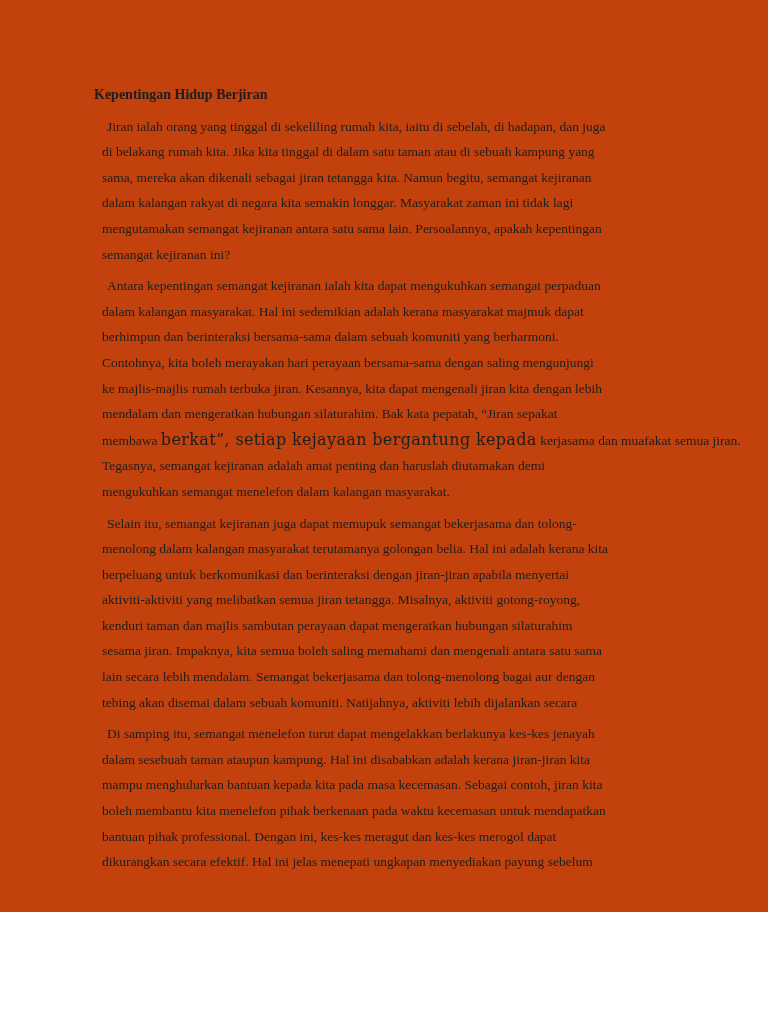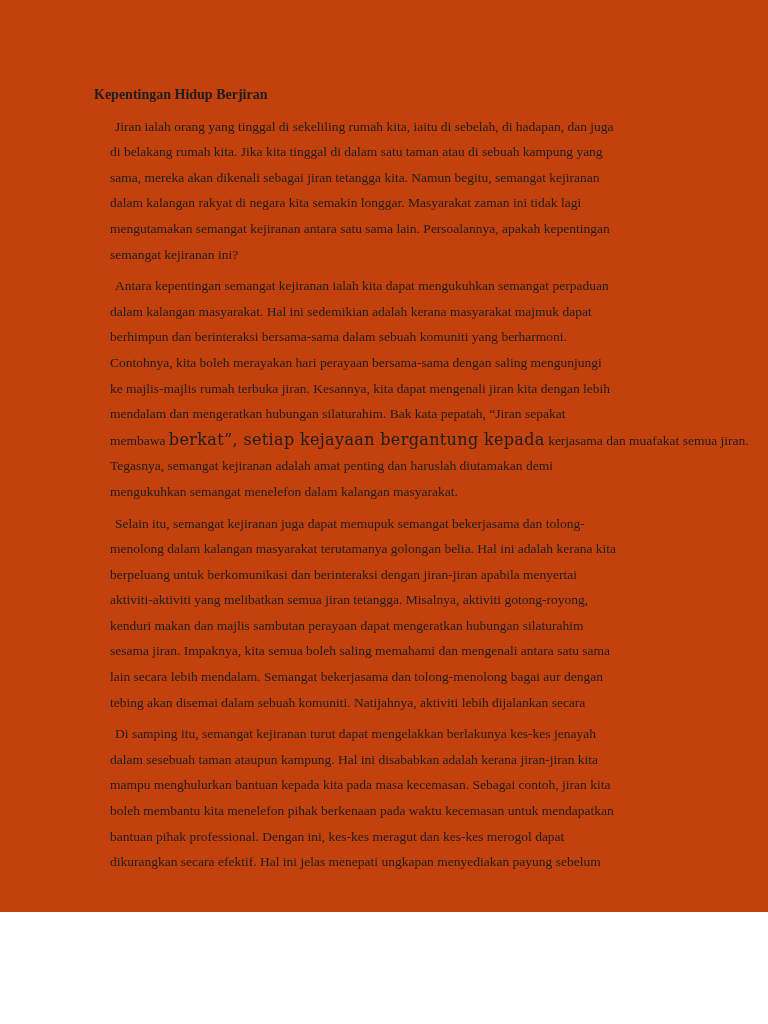--- a/index.html
+++ b/index.html
@@ -26,21 +26,21 @@
     text-align: left;
   }
   .doc-title {
     font-weight: bold;
     font-size: 14px;
     line-height: 25.6px;
     margin: 0 0 6px 0;
     white-space: nowrap;
   }
   .para {
-    margin: 0 0 6px 16px;
+    margin: 0 0 6px 8px;
   }
   .line {
     white-space: nowrap;
   }
   .para .line:first-child {
     text-indent: 5px;
   }
   .alt-font {
     font-family: "DejaVu Serif", serif;
     font-size: 16px;
@@ -71,27 +71,27 @@
           <div class="line">mendalam dan mengeratkan hubungan silaturahim. Bak kata pepatah, “Jiran sepakat</div>
           <div class="line">membawa <span class="alt-font">berkat”, setiap kejayaan bergantung kepada</span> kerjasama dan muafakat semua jiran.</div>
           <div class="line">Tegasnya, semangat kejiranan adalah amat penting dan haruslah diutamakan demi</div>
           <div class="line">mengukuhkan semangat menelefon dalam kalangan masyarakat.</div>
         </div>
         <div class="para">
           <div class="line">Selain itu, semangat kejiranan juga dapat memupuk semangat bekerjasama dan tolong-</div>
           <div class="line">menolong dalam kalangan masyarakat terutamanya golongan belia. Hal ini adalah kerana kita</div>
           <div class="line">berpeluang untuk berkomunikasi dan berinteraksi dengan jiran-jiran apabila menyertai</div>
           <div class="line">aktiviti-aktiviti yang melibatkan semua jiran tetangga. Misalnya, aktiviti gotong-royong,</div>
-          <div class="line">kenduri makan dan majlis sambutan perayaan dapat mengeratkan hubungan silaturahim</div>
+          <div class="line">kenduri taman dan majlis sambutan perayaan dapat mengeratkan hubungan silaturahim</div>
           <div class="line">sesama jiran. Impaknya, kita semua boleh saling memahami dan mengenali antara satu sama</div>
           <div class="line">lain secara lebih mendalam. Semangat bekerjasama dan tolong-menolong bagai aur dengan</div>
           <div class="line">tebing akan disemai dalam sebuah komuniti. Natijahnya, aktiviti lebih dijalankan secara</div>
         </div>
         <div class="para">
-          <div class="line">Di samping itu, semangat kejiranan turut dapat mengelakkan berlakunya kes-kes jenayah</div>
+          <div class="line">Di samping itu, semangat menelefon turut dapat mengelakkan berlakunya kes-kes jenayah</div>
           <div class="line">dalam sesebuah taman ataupun kampung. Hal ini disababkan adalah kerana jiran-jiran kita</div>
           <div class="line">mampu menghulurkan bantuan kepada kita pada masa kecemasan. Sebagai contoh, jiran kita</div>
           <div class="line">boleh membantu kita menelefon pihak berkenaan pada waktu kecemasan untuk mendapatkan</div>
           <div class="line">bantuan pihak professional. Dengan ini, kes-kes meragut dan kes-kes merogol dapat</div>
           <div class="line">dikurangkan secara efektif. Hal ini jelas menepati ungkapan menyediakan payung sebelum</div>
         </div>
       </div>
   </div>
 </div>
 

